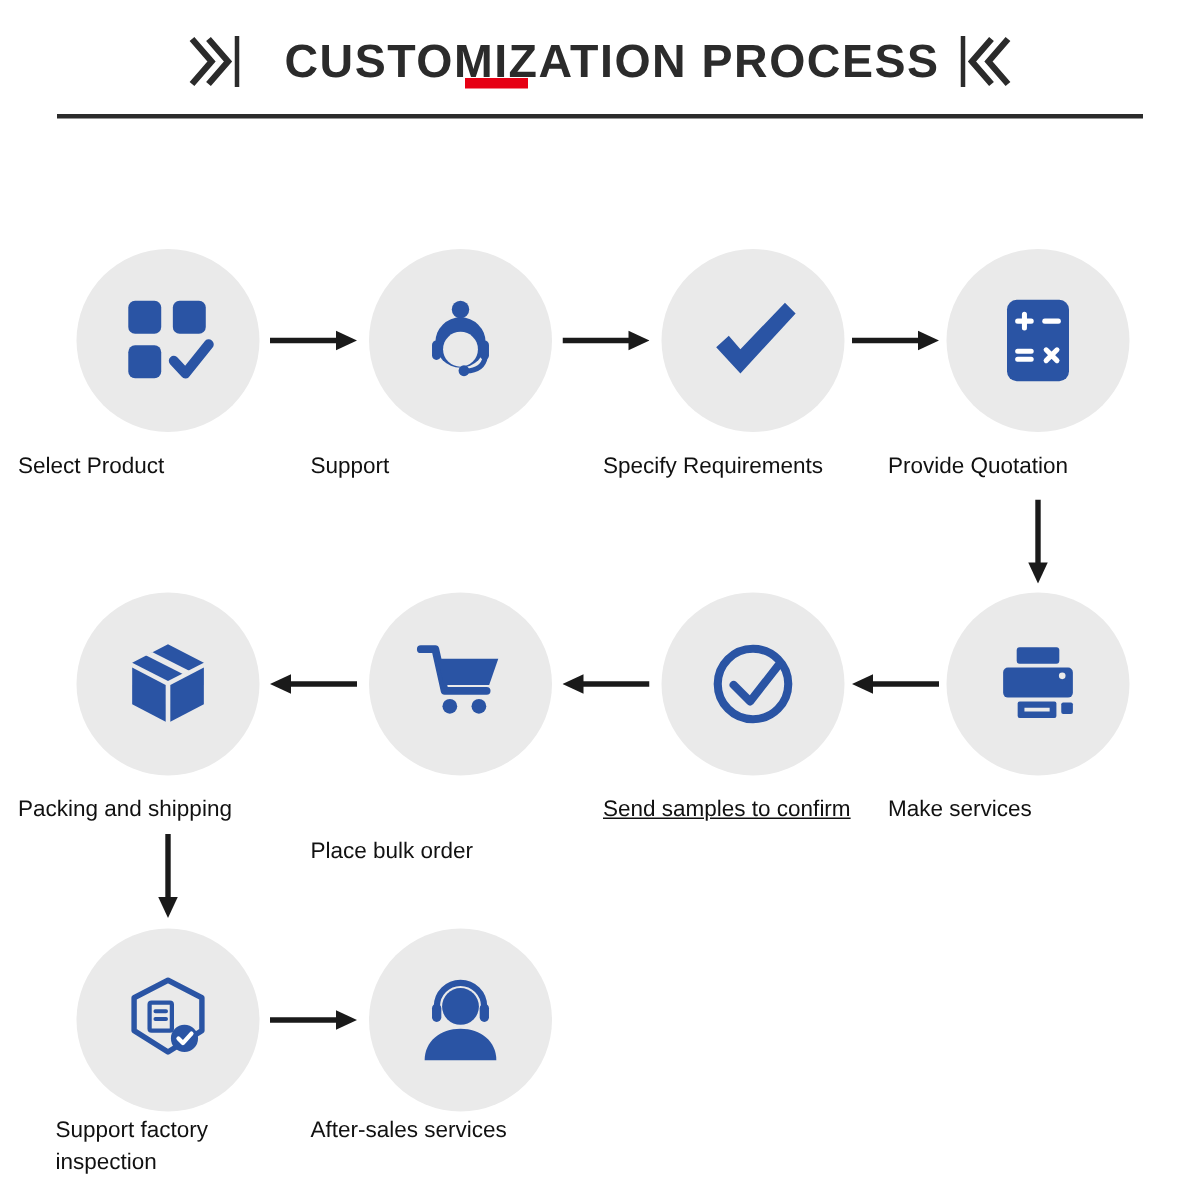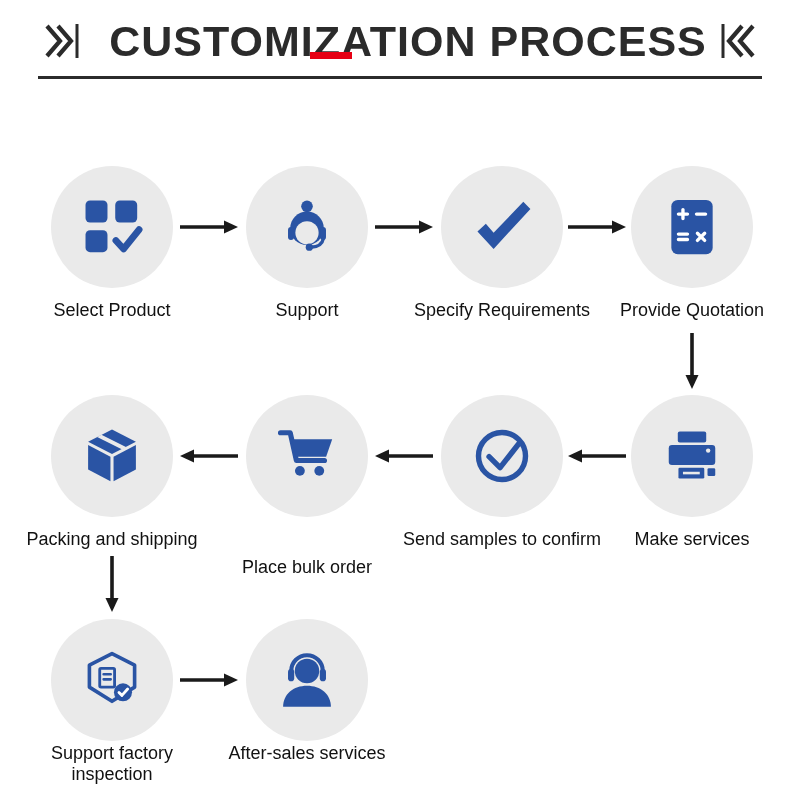--- a/index.html
+++ b/index.html
@@ -10,32 +10,32 @@
     --title-color:#2b2b2b;
   }
   *{box-sizing:border-box;margin:0;padding:0}
   html,body{background:#fff}
   body{font-family:"Liberation Sans", sans-serif;}
   .canvas{position:relative;width:800px;height:800px;background:#ffffff;overflow:hidden;}
 
   
   .title-row{position:absolute;top:12px;left:0;width:100%;height:58px;
     display:flex;align-items:center;justify-content:center;gap:12px;}
-  .title-text{font-size:43px;font-weight:600;letter-spacing:1px;color:var(--title-color);white-space:nowrap;margin-left:16px;}
+  .title-text{font-size:31px;font-weight:600;letter-spacing:1px;color:var(--title-color);white-space:nowrap;margin-left:16px;}
   .mark svg{display:block}
   .mark .mk{stroke:var(--title-color);stroke-width:4.2;fill:none;stroke-linecap:butt}
   .mark .bar{stroke:var(--title-color);stroke-width:3;}
   .title-accent{position:absolute;left:310px;top:52px;width:42px;height:7px;background:var(--accent-red);}
   .title-rule{position:absolute;left:38px;top:76px;width:724px;height:3px;background:var(--title-color);}
 
   
   .node{position:absolute;width:122px;height:122px;border-radius:50%;
     background:var(--circle-bg);display:flex;align-items:center;justify-content:center;}
   .node svg{display:block}
-  .step-label{position:absolute;width:200px;text-align:center;font-size:18px;
+  .step-label{position:absolute;width:200px;font-size:15px;
     color:#111;line-height:21px;}
   .step-label.narrow{width:150px;}
 
   
   .f{fill:var(--icon-blue);}
   .s{stroke:var(--icon-blue);fill:none;}
   .bgf{fill:var(--circle-bg);}
   .bgs{stroke:var(--circle-bg);fill:none;}
   .ws{stroke:#ffffff;fill:none;}
 
@@ -139,21 +139,21 @@
     </svg>
   </div>
   <div class="step-label" style="left:592px;top:529px;">Make services</div>
 
   <div class="node" style="left:441px;top:395px;">
     <svg width="62" height="62" viewBox="0 0 48 48">
       <circle class="s" cx="24" cy="24" r="18.2" stroke-width="4.2"></circle>
       <path class="s" d="M14 24.5 L22.5 33 L37 14.5" stroke-width="4.2" stroke-linecap="round" stroke-linejoin="round"></path>
     </svg>
   </div>
-  <div class="step-label" style="left:402px;top:529px;">Send samples to confirm</div>
+  <div class="step-label" style="left:402px;top:529px;text-decoration:underline;">Send samples to confirm</div>
 
   <div class="node" style="left:246px;top:395px;">
     <svg width="62" height="62" viewBox="0 0 48 48">
       <path class="s" d="M3.5 6 H11 L15.8 27.5 H37.5" stroke-width="4" stroke-linecap="round" stroke-linejoin="round"></path>
       <polygon class="f" points="12.3,11 43.5,11 38.8,24.5 15.3,24.5"></polygon>
       <circle class="f" cx="18.5" cy="35.5" r="3.8"></circle>
       <circle class="f" cx="33.5" cy="35.5" r="3.8"></circle>
     </svg>
   </div>
   <div class="step-label" style="left:207px;top:529px;margin-top:28px;">Place bulk order</div>

